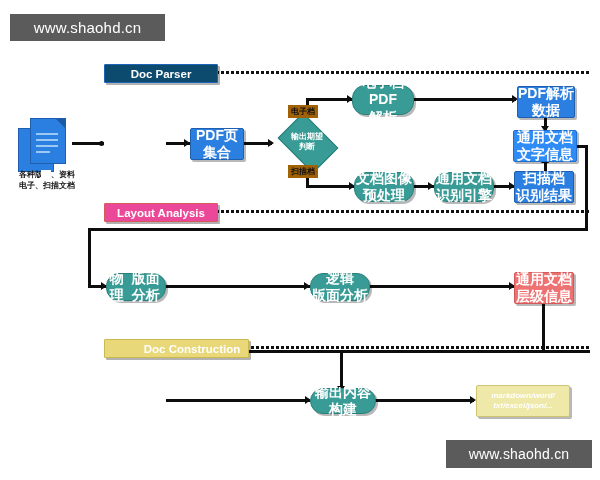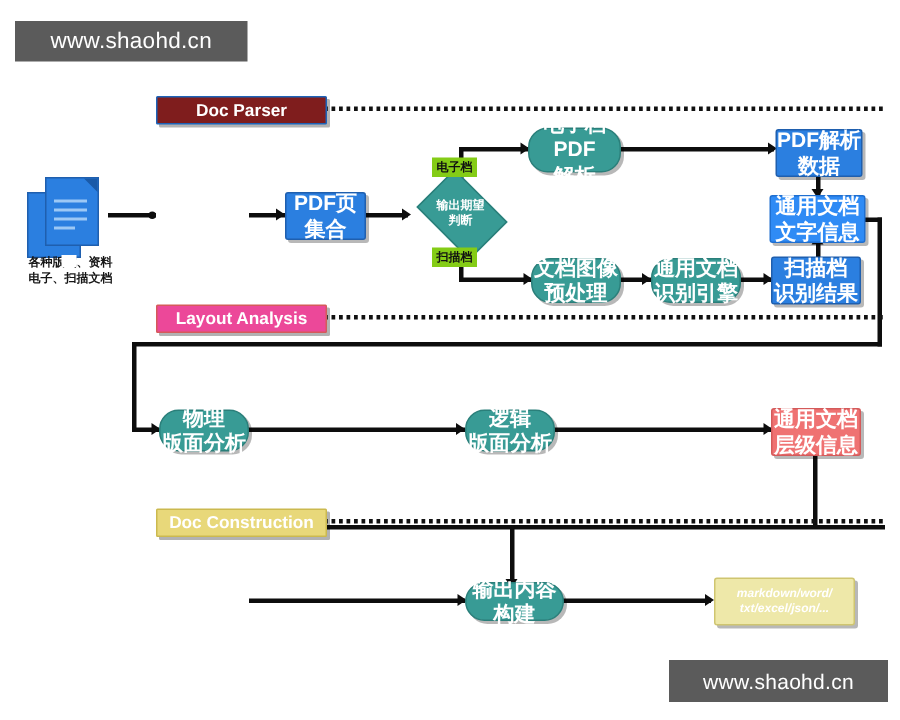--- a/index.html
+++ b/index.html
@@ -27,23 +27,23 @@
   .band{
     position:absolute;
     height:17px;
     display:flex;align-items:center;justify-content:center;
     font-size:11.5px;font-weight:bold;
     color:#ffffff;
     border-radius:1px;
     box-shadow:2px 2px 0 rgba(0,0,0,.30);
     z-index:6;
   }
-  #band-doc-parser{left:104px;top:64px;width:112px;background:#7f1d1d;border:1px solid #1d63b8;}
+  #band-doc-parser{left:104px;top:64px;width:112px;background:#0c4a6e;border:1px solid #1d63b8;}
   #band-layout{left:104px;top:203px;width:112px;background:#ec4899;border:1px solid #d55a5a;}
-  #band-doc-construction{left:104px;top:339px;width:112px;background:#e8d87a;border:1px solid #cbb94f;color:#ffffff;}
+  #band-doc-construction{left:104px;top:339px;width:112px;background:#e8d87a;border:1px solid #cbb94f;color:#ffffff;padding-left:31px;}
 
   
   .ln{position:absolute;background:#0d0d0d;z-index:2;}
   .lh{height:3px;}
   .lv{width:3px;}
   .dot{position:absolute;width:5px;height:5px;background:#0d0d0d;border-radius:50%;z-index:4;}
   .arw{position:absolute;width:0;height:0;z-index:4;}
   .arw-r{border-top:4px solid transparent;border-bottom:4px solid transparent;border-left:6px solid #0d0d0d;}
   .arw-d{border-left:4px solid transparent;border-right:4px solid transparent;border-top:6px solid #0d0d0d;}
   .arw-u{border-left:4px solid transparent;border-right:4px solid transparent;border-bottom:6px solid #0d0d0d;}
@@ -78,21 +78,21 @@
   }
   .diamond-label{
     position:absolute;left:0;top:0;width:100%;height:100%;
     display:flex;align-items:center;justify-content:center;
     text-align:center;color:#fff;font-size:8px;font-weight:bold;line-height:1.25;
     z-index:2;
   }
   
   .elabel{
     position:absolute;
-    background:#84cc16;
+    background:#a16207;
     color:#111111;
     font-size:8px;font-weight:bold;
     padding:1px 3px;
     z-index:6;
     white-space:nowrap;
   }
 
   
   #doc-icon{position:absolute;left:18px;top:118px;width:54px;height:52px;z-index:5;}
   .pg{position:absolute;background:#2b7fe0;border:1px solid #1f5fae;}
@@ -221,21 +221,21 @@
   <div class="ln lv" style="left:544px;top:160px;height:12px;"></div>
   <div class="arw arw-u" style="left:541px;top:157px;"></div>
 
   <div class="ln lh" style="left:575px;top:145px;width:13px;"></div>
   <div class="ln lv" style="left:585px;top:145px;height:86px;"></div>
   <div class="ln lh" style="left:88px;top:228px;width:500px;"></div>
   <div class="ln lv" style="left:88px;top:228px;height:59px;"></div>
   <div class="ln lh" style="left:88px;top:285px;width:18px;"></div>
   <div class="arw arw-r" style="left:101px;top:282px;"></div>
 
-  <div class="node teal" style="left:106px;top:273px;width:58px;height:26px;flex-direction:column;">
+  <div class="node teal" style="left:106px;top:273px;width:58px;height:26px;flex-direction:row;">
     <span>物理</span>
     <span>版面分析</span>
   </div>
 
   <div class="ln lh" style="left:164px;top:285px;width:146px;"></div>
   <div class="arw arw-r" style="left:304px;top:282px;"></div>
 
   <div class="node teal" style="left:310px;top:273px;width:58px;height:26px;flex-direction:column;">
     <span>逻辑</span>
     <span>版面分析</span>

